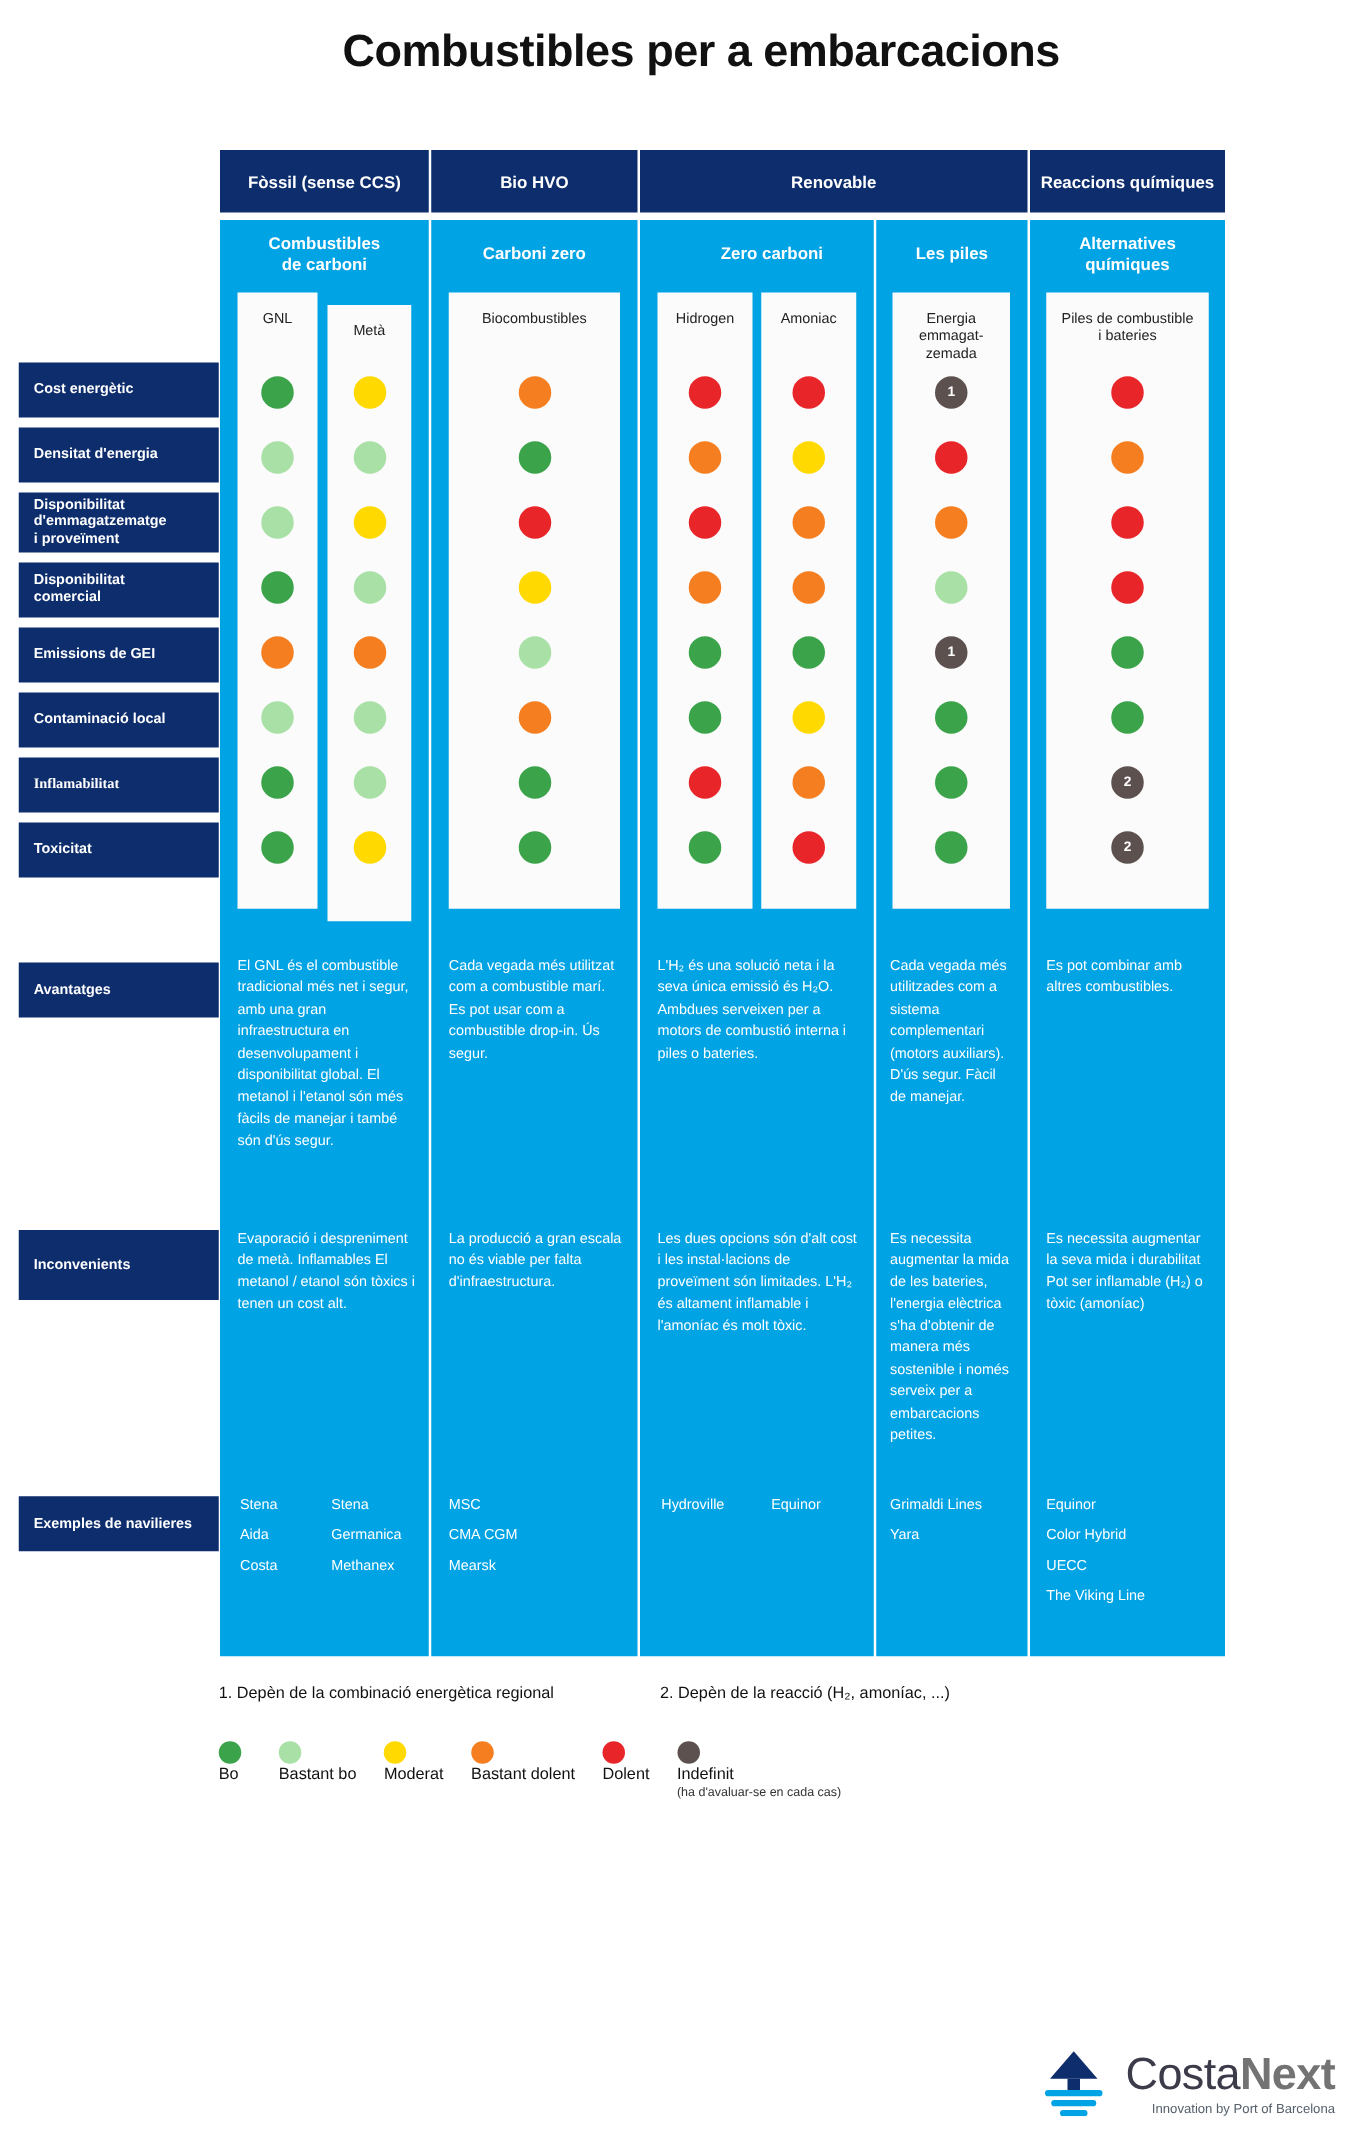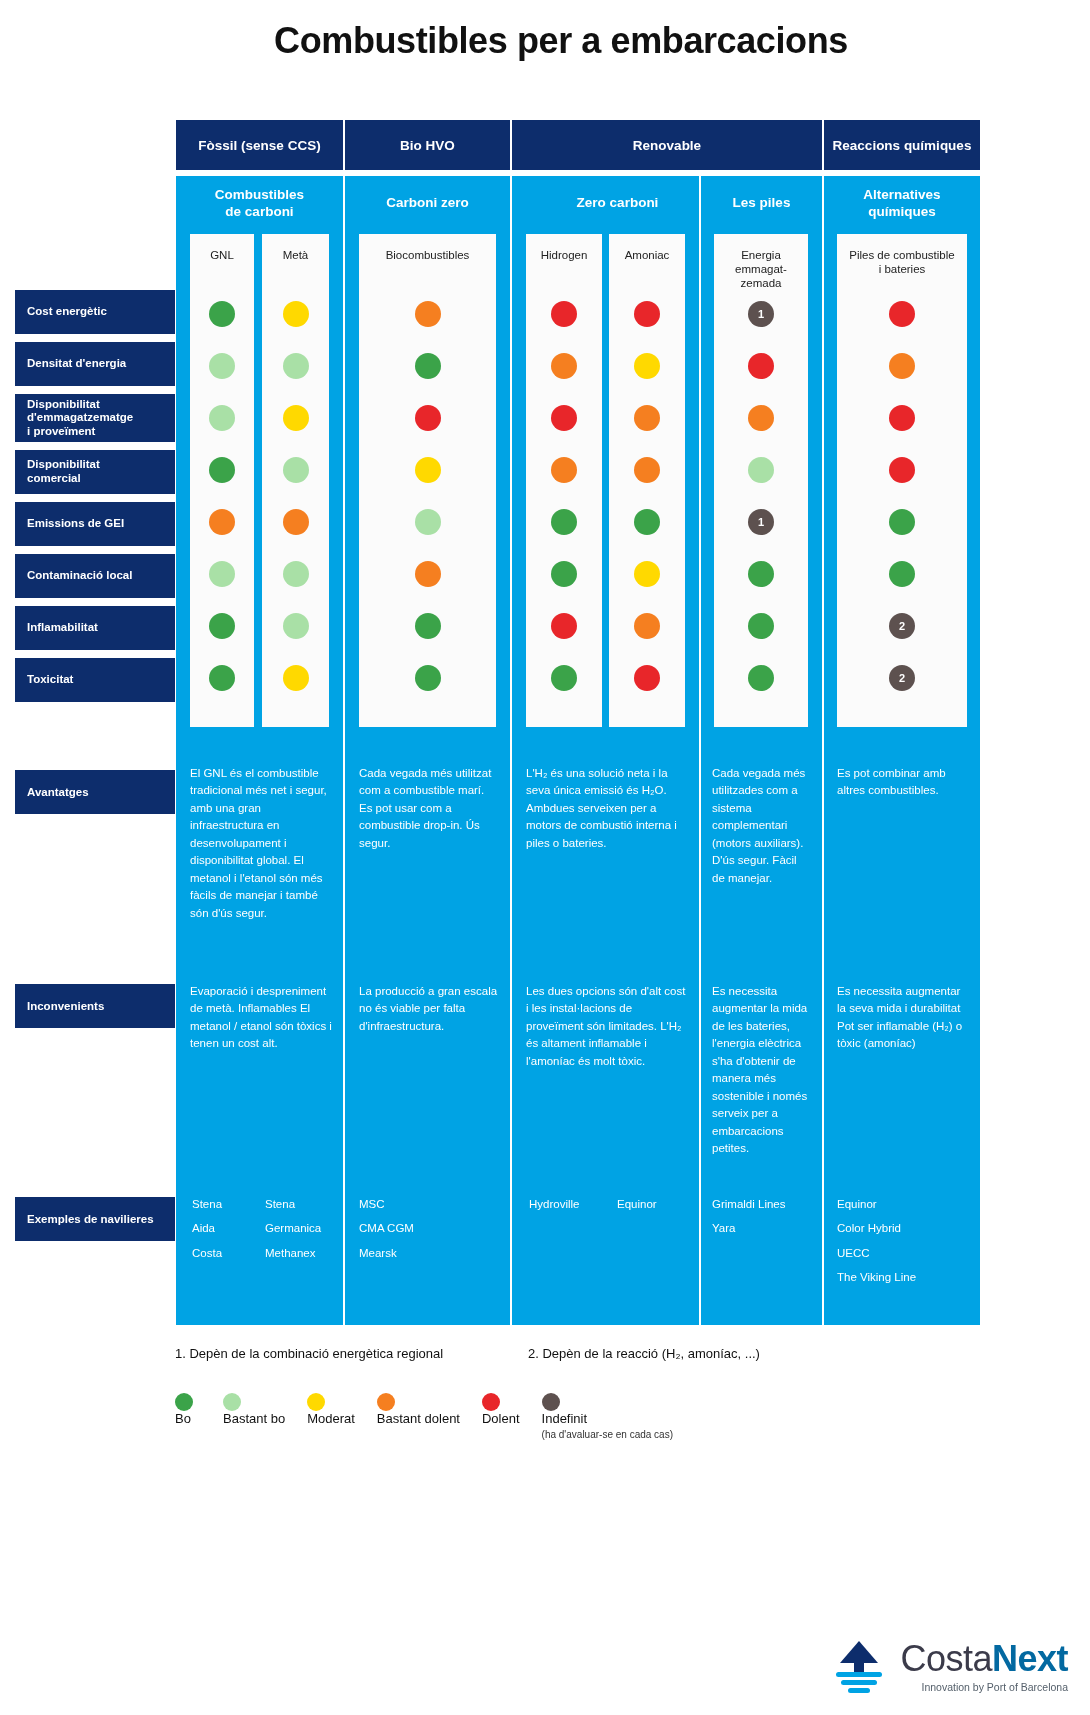--- a/index.html
+++ b/index.html
@@ -143,21 +143,21 @@
     width: 18px; height: 18px; border-radius: 50%;
     margin-right: 8px; margin-top: 1px; flex: none;
   }
   .legend-text { font-size: 13px; color: #111111; line-height: 1.2; }
   .legend-sub { font-size: 10px; color: #333333; display: block; margin-top: 2px; }
 
   
   .logo { position: absolute; right: 22px; bottom: 22px; display: flex; align-items: flex-end; }
   .logo-mark { width: 62px; height: 56px; margin-right: 10px; }
   .logo-text { font-size: 36px; color: #3b3b4a; letter-spacing: -0.5px; line-height: 1; }
-  .logo-text b { color: #0369a1; font-weight: bold; }
+  .logo-text b { color: #737373; font-weight: bold; }
   .logo-sub { font-size: 10.5px; color: #55606b; margin-top: 4px; text-align: right; margin-left: 16px; }
 </style>
 </head>
 <body>
 
 <div class="page">
 
   <div class="title">Combustibles per a embarcacions</div>
 
   <div class="grid" id="grid">
@@ -173,21 +173,21 @@
       <div class="cyanhead" style="left: 176px; top: 176px; width: 167px; height: 55px; white-space: pre-line; background: transparent;">Combustibles
 de carboni</div>
       <div class="cyanhead" style="left: 345px; top: 176px; width: 165px; height: 55px; white-space: pre-line; background: transparent;">Carboni zero</div>
       <div class="cyanhead" style="left: 524px; top: 176px; width: 187px; height: 55px; white-space: pre-line; background: transparent;">Zero carboni</div>
       <div class="cyanhead" style="left: 701px; top: 176px; width: 121px; height: 55px; white-space: pre-line; background: transparent;">Les piles</div>
       <div class="cyanhead" style="left: 824px; top: 176px; width: 156px; height: 55px; white-space: pre-line; background: transparent;">Alternatives
 químiques</div>
       <div class="subcol" style="left:190px; top:234px; width:64px; height:493px;">
         <div class="subcol-label" style="white-space: pre-line;">GNL</div>
       </div>
-      <div class="subcol" style="left:262px; top:234px; width:67px; height:493px;">
+      <div class="subcol" style="left:262px; top:244px; width:67px; height:493px;">
         <div class="subcol-label" style="white-space: pre-line;">Metà</div>
       </div>
       <div class="subcol" style="left:359px; top:234px; width:137px; height:493px;">
         <div class="subcol-label" style="white-space: pre-line;">Biocombustibles</div>
       </div>
       <div class="subcol" style="left:526px; top:234px; width:76px; height:493px;">
         <div class="subcol-label" style="white-space: pre-line;">Hidrogen</div>
       </div>
       <div class="subcol" style="left:609px; top:234px; width:76px; height:493px;">
         <div class="subcol-label" style="white-space: pre-line;">Amoniac</div>
@@ -203,21 +203,21 @@
       </div>
       <div class="rowlabel" style="top: 290px; height: 44px; white-space: pre-line;">Cost energètic</div>
       <div class="rowlabel" style="top: 342px; height: 44px; white-space: pre-line;">Densitat d'energia</div>
       <div class="rowlabel" style="top: 394px; height: 48px; white-space: pre-line;">Disponibilitat
 d'emmagatzematge
 i proveïment</div>
       <div class="rowlabel" style="top: 450px; height: 44px; white-space: pre-line;">Disponibilitat
 comercial</div>
       <div class="rowlabel" style="top: 502px; height: 44px; white-space: pre-line;">Emissions de GEI</div>
       <div class="rowlabel" style="top: 554px; height: 44px; white-space: pre-line;">Contaminació local</div>
-      <div class="rowlabel" style="top: 606px; height: 44px; white-space: pre-line;">Inflamabilitat</div>
+      <div class="rowlabel" style="top: 606px; height: 44px; white-space: pre-line; font-family: Liberation Serif, serif;">Inflamabilitat</div>
       <div class="rowlabel" style="top: 658px; height: 44px; white-space: pre-line;">Toxicitat</div>
       <div class="dot" style="left:209px; top:301px; background:#3ba349;" title="bo"></div>
       <div class="dot" style="left:209px; top:353px; background:#a9e0a6;" title="bastant-bo"></div>
       <div class="dot" style="left:209px; top:405px; background:#a9e0a6;" title="bastant-bo"></div>
       <div class="dot" style="left:209px; top:457px; background:#3ba349;" title="bo"></div>
       <div class="dot" style="left:209px; top:509px; background:#f57f20;" title="bastant-dolent"></div>
       <div class="dot" style="left:209px; top:561px; background:#a9e0a6;" title="bastant-bo"></div>
       <div class="dot" style="left:209px; top:613px; background:#3ba349;" title="bo"></div>
       <div class="dot" style="left:209px; top:665px; background:#3ba349;" title="bo"></div>
       <div class="dot" style="left:282.5px; top:301px; background:#ffd900;" title="moderat"></div>
@@ -262,21 +262,21 @@
       <div class="dot" style="left:748px; top:665px; background:#3ba349;" title="bo"></div>
       <div class="dot" style="left:889px; top:301px; background:#e8262a;" title="dolent"></div>
       <div class="dot" style="left:889px; top:353px; background:#f57f20;" title="bastant-dolent"></div>
       <div class="dot" style="left:889px; top:405px; background:#e8262a;" title="dolent"></div>
       <div class="dot" style="left:889px; top:457px; background:#e8262a;" title="dolent"></div>
       <div class="dot" style="left:889px; top:509px; background:#3ba349;" title="bo"></div>
       <div class="dot" style="left:889px; top:561px; background:#3ba349;" title="bo"></div>
       <div class="dot" style="left:889px; top:613px; background:#5d514f;" title="indefinit-2">2</div>
       <div class="dot" style="left:889px; top:665px; background:#5d514f;" title="indefinit-2">2</div>
       <div class="seclabel" style="top:770px; height:44px;">Avantatges</div>
-      <div class="seclabel" style="top:984px; height:44px;">Inconvenients</div>
+      <div class="seclabel" style="top:984px; height:56px;">Inconvenients</div>
       <div class="seclabel" style="top:1197px; height:44px;">Exemples de navilieres</div>
       <div class="textblock" style="left:190px; top:765px; width:145px;">El GNL és el combustible tradicional més net i segur, amb una gran infraestructura en desenvolupament i disponibilitat global. El metanol i l'etanol són més fàcils de manejar i també són d'ús segur.</div>
       <div class="textblock" style="left:359px; top:765px; width:140px;">Cada vegada més utilitzat com a combustible marí. Es pot usar com a combustible drop-in. Ús segur.</div>
       <div class="textblock" style="left:526px; top:765px; width:160px;">L'H₂ és una solució neta i la seva única emissió és H₂O. Ambdues serveixen per a motors de combustió interna i piles o bateries.</div>
       <div class="textblock" style="left:712px; top:765px; width:100px;">Cada vegada més utilitzades com a sistema complementari (motors auxiliars). D'ús segur. Fàcil de manejar.</div>
       <div class="textblock" style="left:837px; top:765px; width:132px;">Es pot combinar amb altres combustibles.</div>
       <div class="textblock" style="left:190px; top:983px; width:145px;">Evaporació i despreniment de metà. Inflamables El metanol / etanol són tòxics i tenen un cost alt.</div>
       <div class="textblock" style="left:359px; top:983px; width:140px;">La producció a gran escala no és viable per falta d'infraestructura.</div>
       <div class="textblock" style="left:526px; top:983px; width:160px;">Les dues opcions són d'alt cost i les instal·lacions de proveïment són limitades. L'H₂ és altament inflamable i l'amoníac és molt tòxic.</div>
       <div class="textblock" style="left:712px; top:983px; width:100px;">Es necessita augmentar la mida de les bateries, l'energia elèctrica s'ha d'obtenir de manera més sostenible i només serveix per a embarcacions petites.</div>

